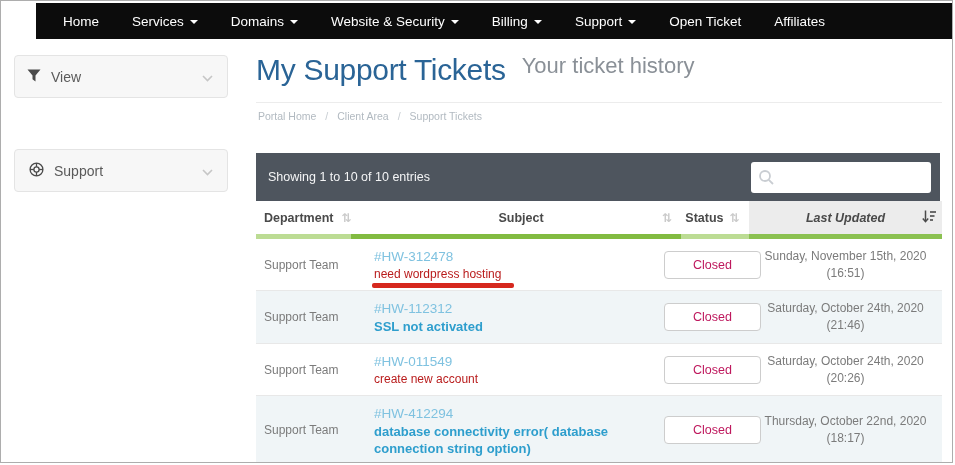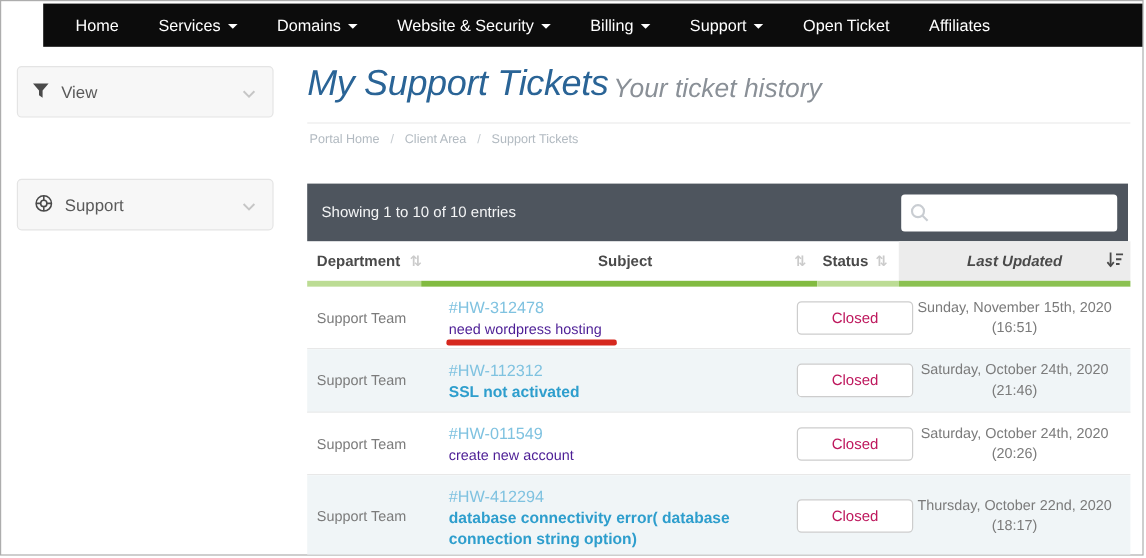--- a/index.html
+++ b/index.html
@@ -14,21 +14,21 @@
            border-top:4px solid #fff; display:inline-block; margin-top:2px; }
 
   
   .side-panel { position:absolute; left:13px; width:214px; height:43px; background:#f7f7f7;
                 border:1px solid #e4e4e4; border-radius:4px; display:flex; align-items:center;
                 padding:0 14px; gap:10px; color:#5a5a5a; font-size:14px; }
   .side-panel .chev { margin-left:auto; }
 
   
   .main { position:absolute; left:255px; top:52px; width:686px; }
-  .title-row { display:flex; align-items:flex-end; gap:4px;font-style:italic; }
+  .title-row { display:flex; align-items:flex-start; gap:16px; }
   .page-title { color:#2a6496; font-size:30px; font-weight:500; letter-spacing:-.3px; }
   .page-subtitle { color:#8a9097; font-size:22px; font-weight:400; }
   .title-hr { position:absolute; left:0; top:49px; width:686px; border-top:1px solid #ececec; }
   .breadcrumb { position:absolute; left:2px; top:57px; font-size:10.5px; color:#b2bac1; display:flex; gap:9px; }
   .breadcrumb .sep { color:#c6ccd1; }
 
   
   .toolbar { position:absolute; left:0; top:100px; width:684px; height:48px; background:#4e555e;
              display:flex; align-items:center; justify-content:space-between; padding:0 9px 0 12px; }
   .toolbar-summary { color:#f4f5f6; font-size:12.5px; }
@@ -53,21 +53,21 @@
 
   
   .rows { position:absolute; left:0; top:186px; width:686px; }
   .trow { display:flex; border-bottom:1px solid #e8e8e8; background:#fff; }
   .trow.striped { background:#f0f5f7; }
   .td { display:flex; align-items:center; }
   .td-department { width:110px; padding-left:8px; font-size:12px; color:#7b7b7b; }
   .td-subject { width:310px; padding-left:8px; position:relative; }
   .td-subject .inner { width:300px; }
   .ticket-id { color:#7fc2e0; font-size:13.5px; line-height:19px; text-decoration:none; display:block; cursor:pointer; }
-  .subject-link { font-size:12px; color:#4c1d95; line-height:16px; text-decoration:none; display:block; cursor:pointer; }
+  .subject-link { font-size:12px; color:#b91c1c; line-height:16px; text-decoration:none; display:block; cursor:pointer; }
   .subject-link.bold { font-size:13px; font-weight:700; color:#2e9ecd; line-height:17px; }
   .td-status { width:73px; justify-content:center; }
   .status-btn { background:#fff; border:1px solid #cdcdcd; border-radius:4px; color:#be185d;
                 font-size:12.5px; padding:6px 28px; cursor:pointer; font-family:inherit; }
   .td-lastupdated { width:193px; justify-content:center; text-align:center; font-size:12px; color:#7b7b7b; line-height:17px; }
   .annotation-underline { position:absolute; left:6px; top:44px; width:142px; height:4.5px;
                           background:#d6281e; border-radius:2px; }
 </style>
 </head>
 <body>

